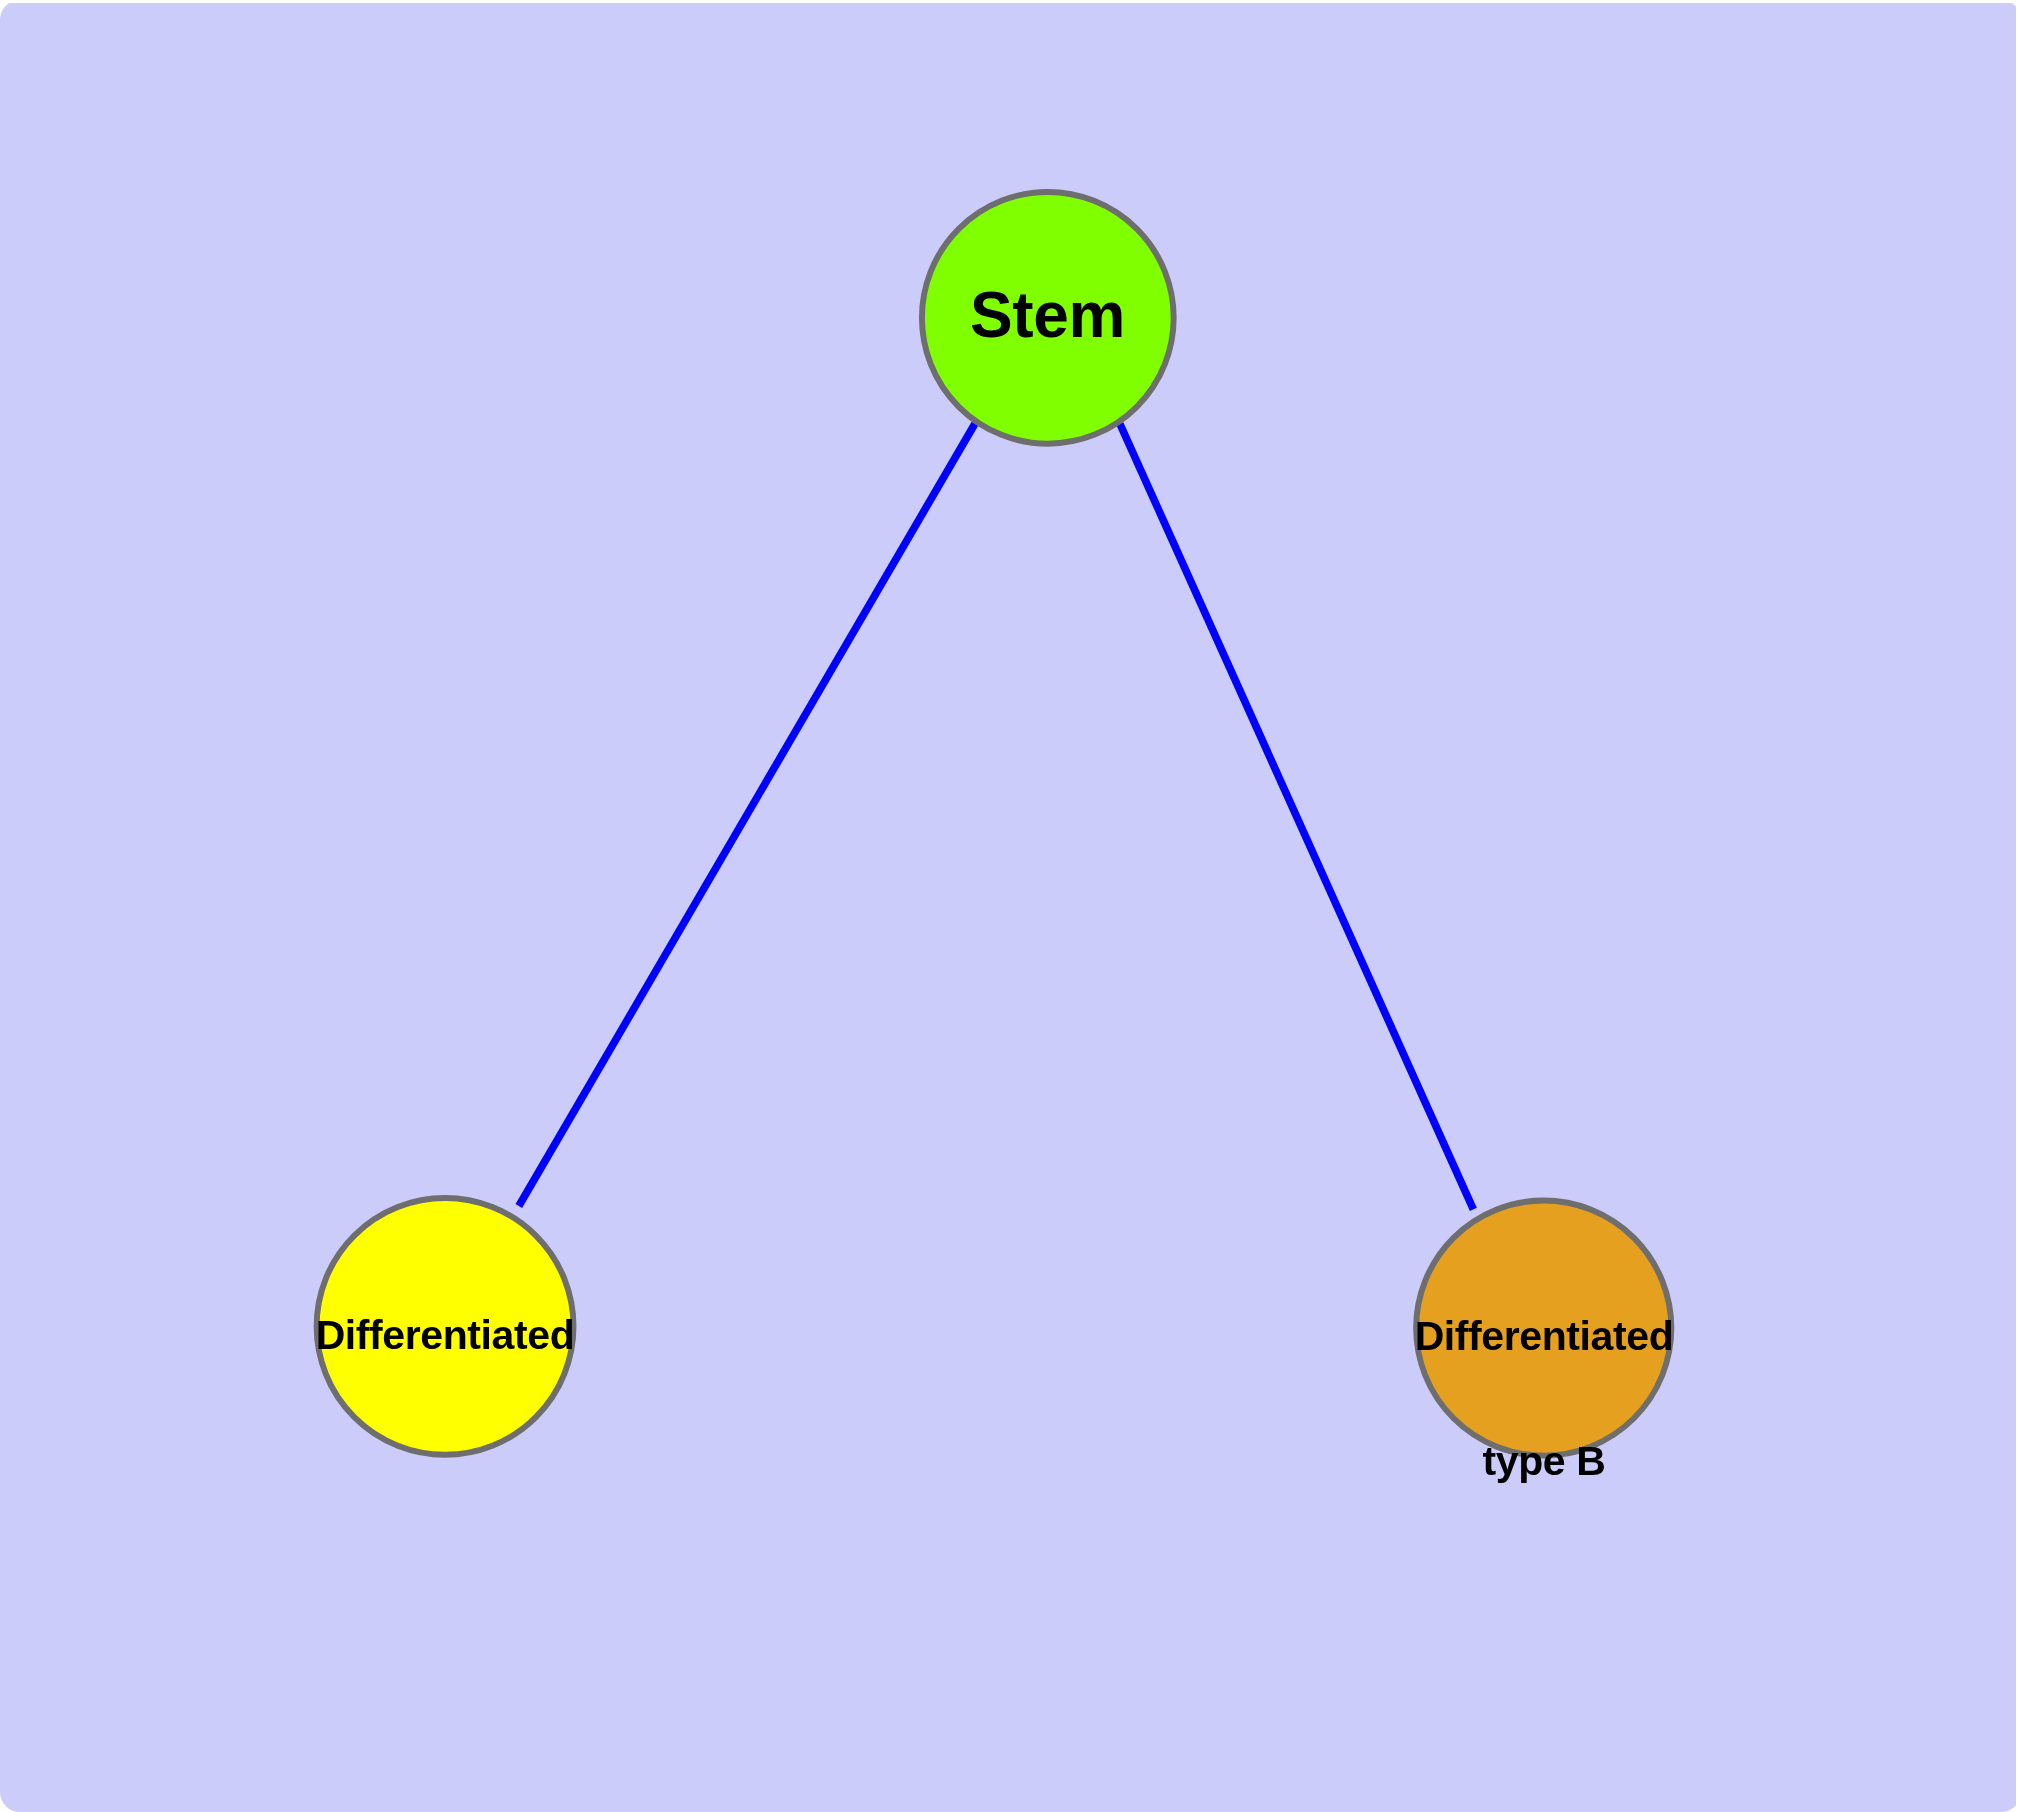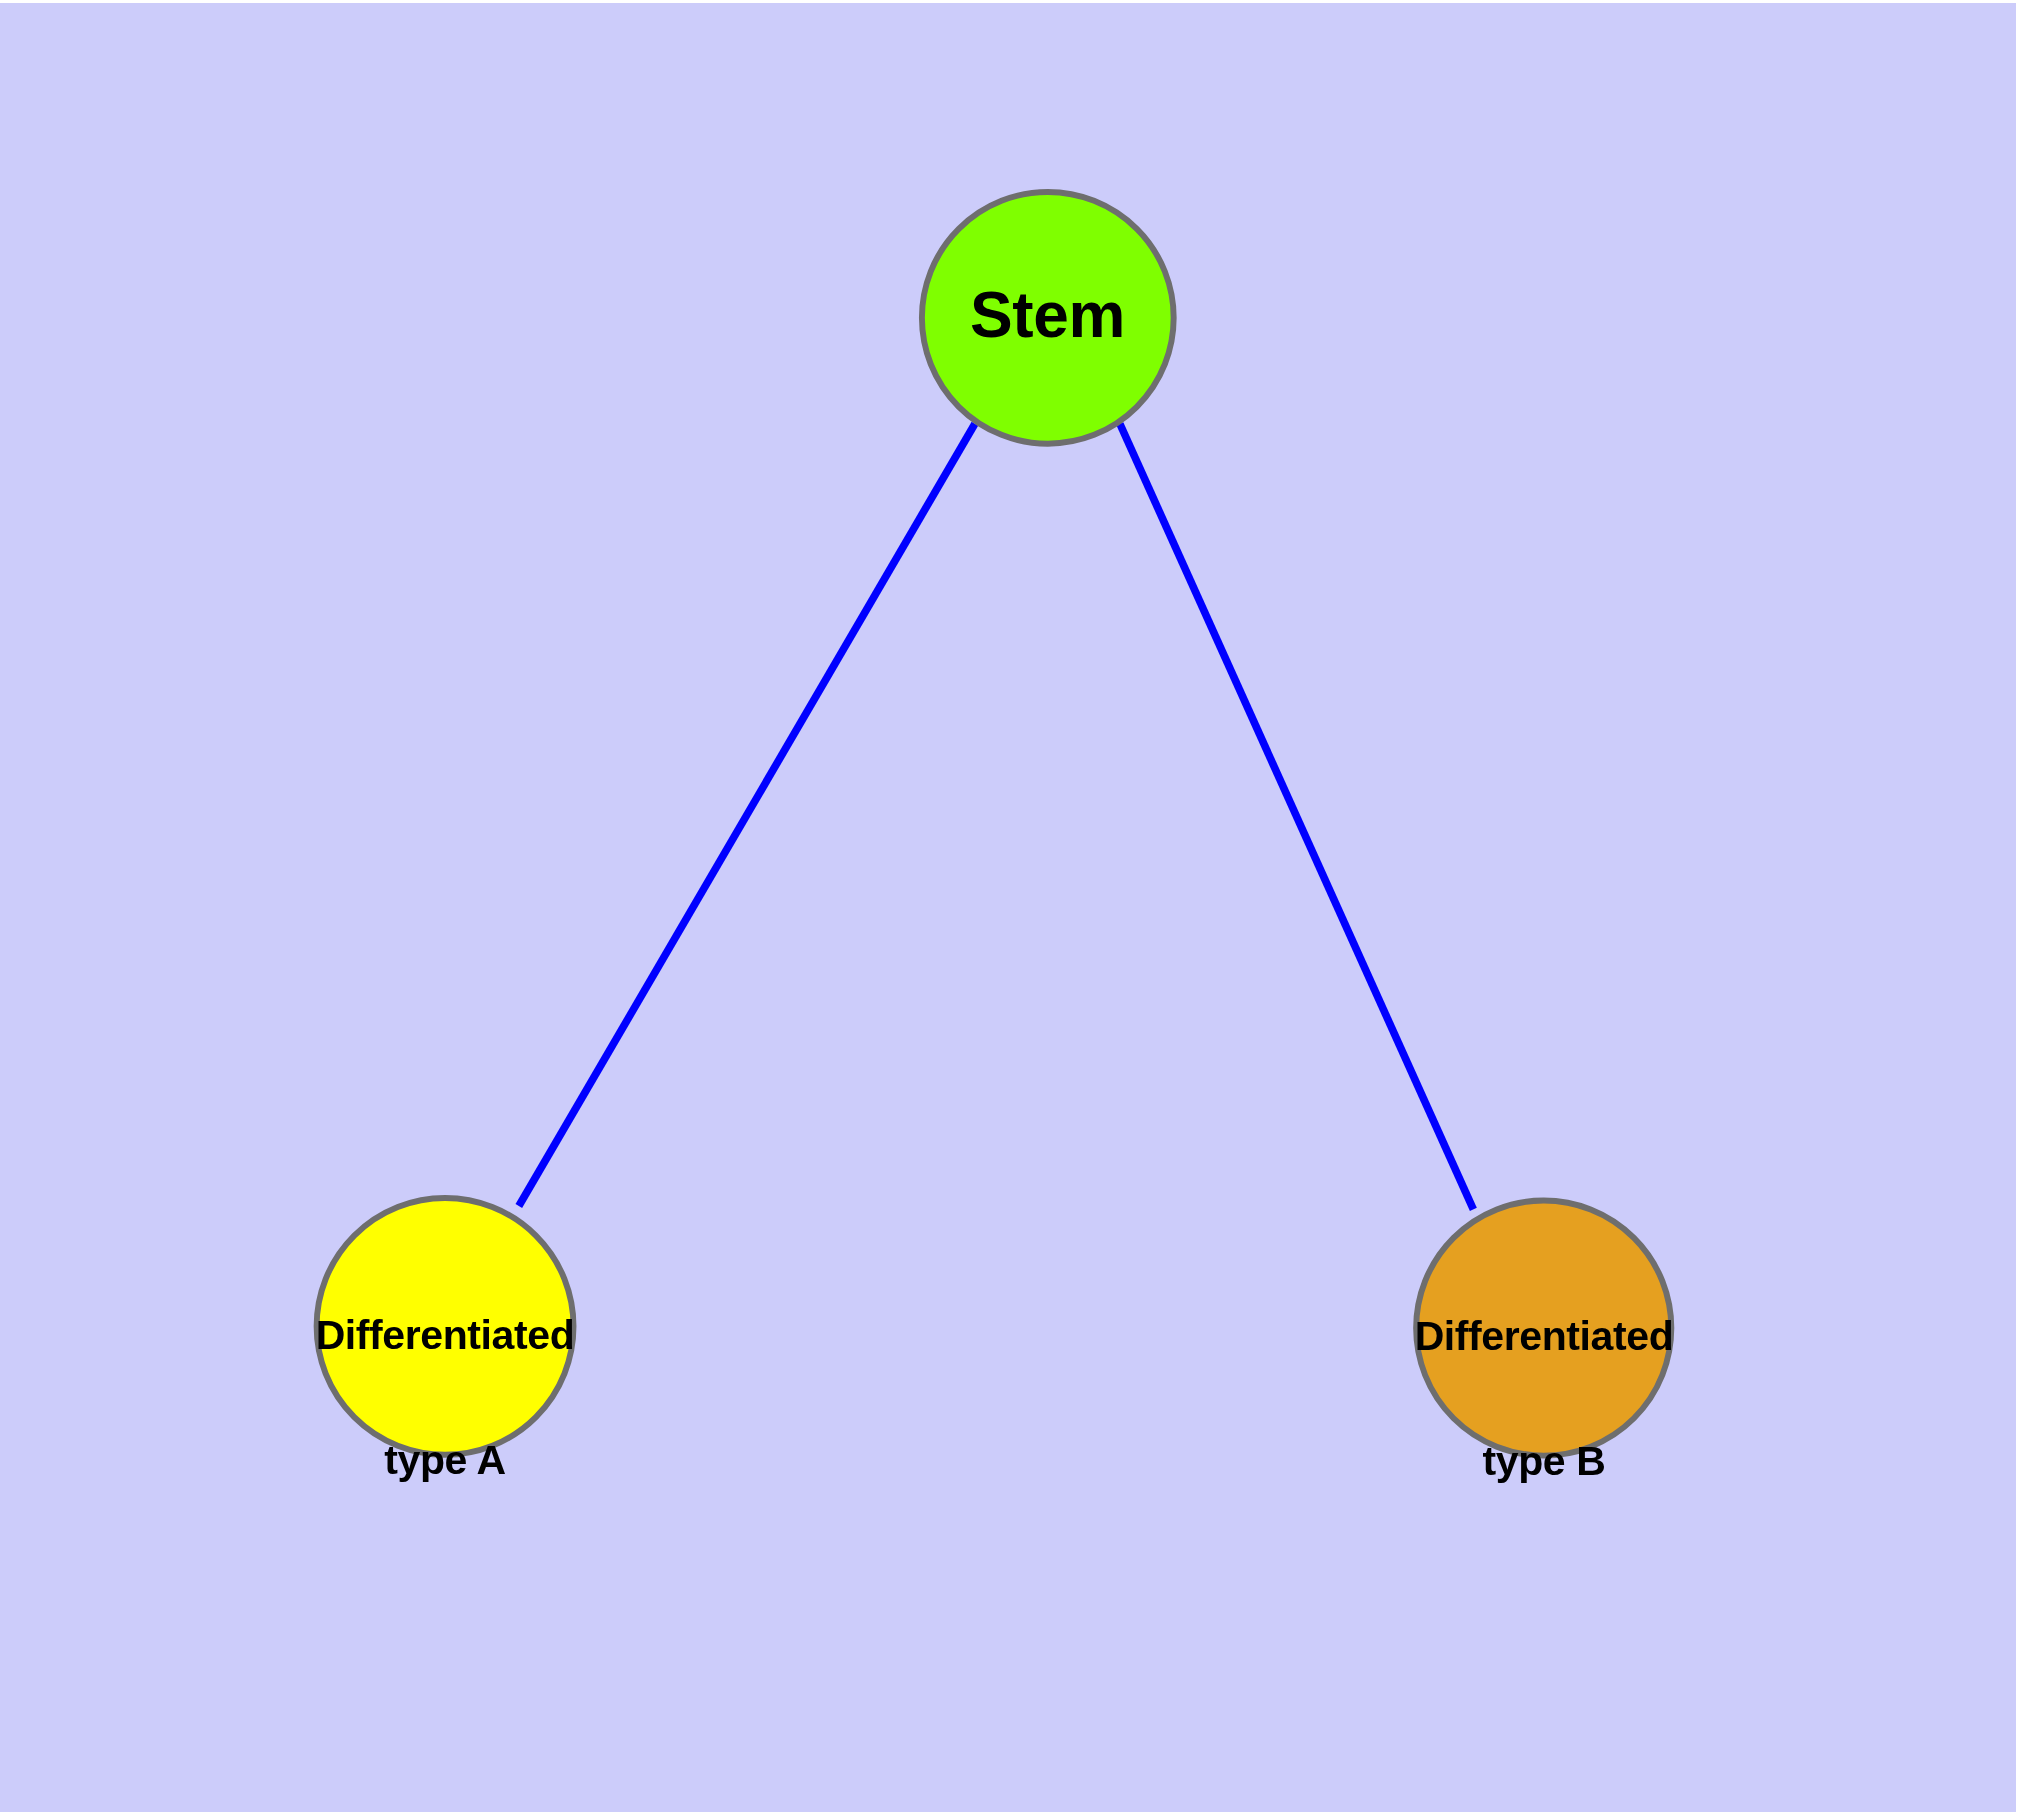--- a/index.html
+++ b/index.html
@@ -8,20 +8,21 @@
     padding: 0;
     background: #ffffff;
   }
   #canvas {
     position: relative;
     width: 2021px;
     height: 1812px;
     background: #ffffff;
     overflow: hidden;
     font-family: "Liberation Sans", "DejaVu Sans", sans-serif;
+    border-radius: 20px;
   }
   #plot-area {
     position: absolute;
     left: 0px;
     top: 2.5px;
     width: 2016px;
     height: 1810px;
     background: #ccccfa;
   }
   #graph-svg {
@@ -69,21 +70,20 @@
       <circle cx="525" cy="1565" r="151.5" fill="#ffff00" stroke="#6e6e6e" stroke-width="7"></circle>
       <circle cx="1821" cy="1567" r="150.5" fill="#e5a020" stroke="#6e6e6e" stroke-width="7"></circle>
       <circle cx="1236" cy="375" r="148.5" fill="#7fff00" stroke="#6e6e6e" stroke-width="7"></circle>
     </g>
   </svg>
 
   <div class="node-label label-stem" style="left: 793px; top: 283px; width: 509px;">Stem</div>
 
   <div class="node-label label-diff" style="left: 21px; top: 1231px; width: 848px;">
     <div>Differentiated</div>
-    <div>type A</div>
   </div>
 
   <div class="node-label label-diff" style="left: 1120px; top: 1232px; width: 848px;">
     <div>Differentiated</div>
     <div>type B</div>
   </div>
 
 </div>
 
 

